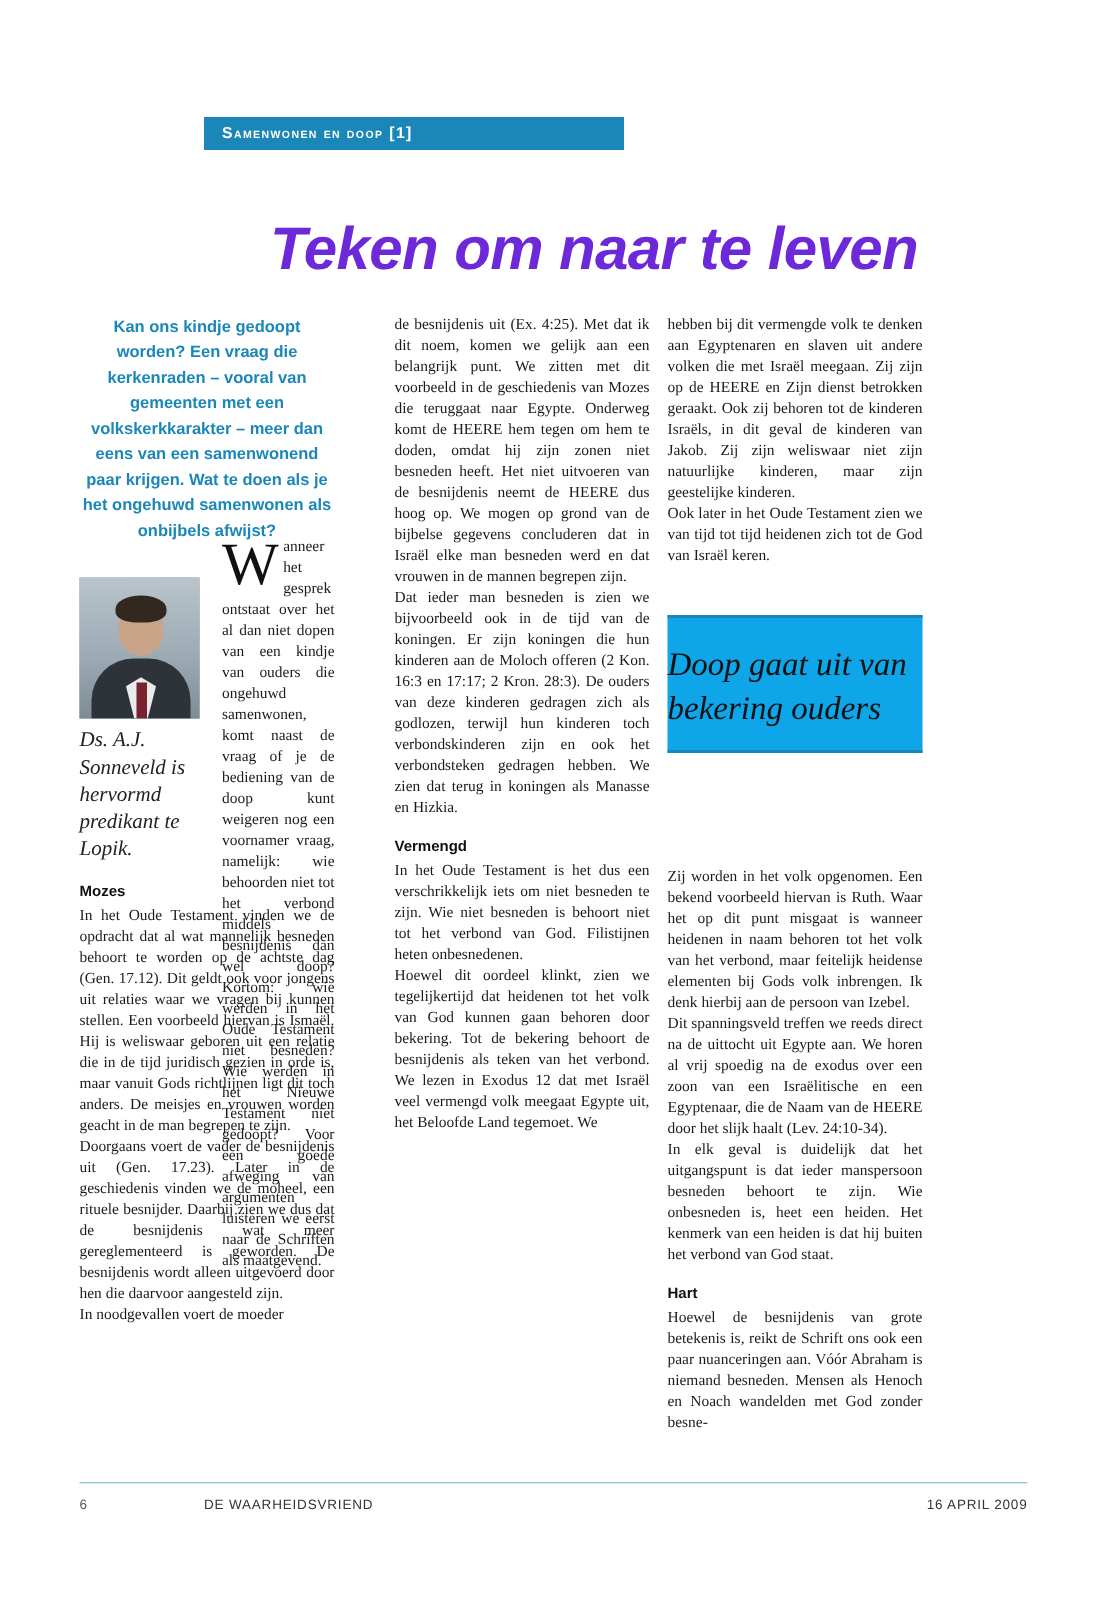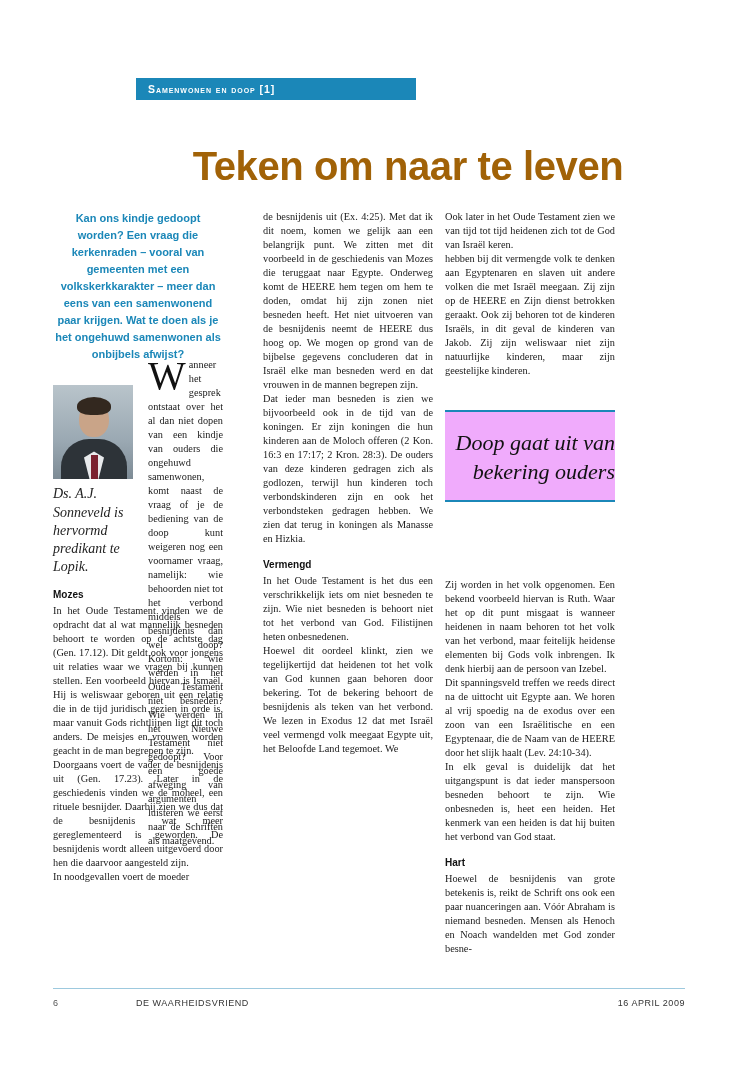--- a/index.html
+++ b/index.html
@@ -43,30 +43,31 @@
     font-variant: small-caps;
     text-transform: lowercase;
     padding-left: 12px;
     font-weight: 600;
   }
   .kicker-text::first-letter { text-transform: uppercase; }
 
   
   .headline {
     position: absolute;
-    left: 148px;
+    left: 136px;
     top: 118px;
     width: 520px;
     text-align: center;
     font-family: "Liberation Sans", sans-serif;
     font-weight: bold;
     font-size: 40px;
     line-height: 1.05;
-    color: #a16207;
+    color: #6d28d9;
     letter-spacing: -0.01em;
+    font-style: italic;
   }
 
   
   .col {
     position: absolute;
     top: 210px;
     font-size: 10.3px;
     line-height: 1.36;
     text-align: justify;
   }
@@ -176,23 +177,23 @@
     color: #111;
     text-align: left;
   }
 
   
   .pullquote {
     position: absolute;
     left: 445px;
     top: 410px;
     width: 170px;
-    text-align: right;
+    text-align: left;
     z-index: 5;
-    background: #f0abfc;
+    background: #0ea5e9;
   }
   .pq-rule {
     height: 2px;
     background: #1b87b8;
     width: 100%;
     margin-bottom: 16px;
   }
   .pq-rule.bottom { margin-bottom: 0; margin-top: 14px; }
   .pq-text {
     font-family: "Liberation Serif", serif;
@@ -261,22 +262,22 @@
   <div class="col col2">
     <p>de besnijdenis uit (Ex. 4:25). Met dat ik dit noem, komen we gelijk aan een belangrijk punt. We zitten met dit voorbeeld in de geschiedenis van Mozes die teruggaat naar Egypte. Onderweg komt de HEERE hem tegen om hem te doden, omdat hij zijn zonen niet besneden heeft. Het niet uitvoeren van de besnijdenis neemt de HEERE dus hoog op. We mogen op grond van de bijbelse gegevens concluderen dat in Israël elke man besneden werd en dat vrouwen in de mannen begrepen zijn.</p>
     <p>Dat ieder man besneden is zien we bijvoorbeeld ook in de tijd van de koningen. Er zijn koningen die hun kinderen aan de Moloch offeren (2 Kon. 16:3 en 17:17; 2 Kron. 28:3). De ouders van deze kinderen gedragen zich als godlozen, terwijl hun kinderen toch verbondskinderen zijn en ook het verbondsteken gedragen hebben. We zien dat terug in koningen als Manasse en Hizkia.</p>
 
     <div class="subhead">Vermengd</div>
     <p>In het Oude Testament is het dus een verschrikkelijk iets om niet besneden te zijn. Wie niet besneden is behoort niet tot het verbond van God. Filistijnen heten onbesnedenen.</p>
     <p>Hoewel dit oordeel klinkt, zien we tegelijkertijd dat heidenen tot het volk van God kunnen gaan behoren door bekering. Tot de bekering behoort de besnijdenis als teken van het verbond. We lezen in Exodus 12 dat met Israël veel vermengd volk meegaat Egypte uit, het Beloofde Land tegemoet. We</p>
   </div>
 
   <div class="col col3">
+    <p>hebben bij dit vermengde volk te denken aan Egyptenaren en slaven uit andere volken die met Israël meegaan. Zij zijn op de HEERE en Zijn dienst betrokken geraakt. Ook zij behoren tot de kinderen Israëls, in dit geval de kinderen van Jakob. Zij zijn weliswaar niet zijn natuurlijke kinderen, maar zijn geestelijke kinderen.</p>
     <p>Ook later in het Oude Testament zien we van tijd tot tijd heidenen zich tot de God van Israël keren.</p>
-    <p>hebben bij dit vermengde volk te denken aan Egyptenaren en slaven uit andere volken die met Israël meegaan. Zij zijn op de HEERE en Zijn dienst betrokken geraakt. Ook zij behoren tot de kinderen Israëls, in dit geval de kinderen van Jakob. Zij zijn weliswaar niet zijn natuurlijke kinderen, maar zijn geestelijke kinderen.</p>
     <div style="height:200px"></div>
     <p>Zij worden in het volk opgenomen. Een bekend voorbeeld hiervan is Ruth. Waar het op dit punt misgaat is wanneer heidenen in naam behoren tot het volk van het verbond, maar feitelijk heidense elementen bij Gods volk inbrengen. Ik denk hierbij aan de persoon van Izebel.</p>
     <p>Dit spanningsveld treffen we reeds direct na de uittocht uit Egypte aan. We horen al vrij spoedig na de exodus over een zoon van een Israëlitische en een Egyptenaar, die de Naam van de HEERE door het slijk haalt (Lev. 24:10-34).</p>
     <p>In elk geval is duidelijk dat het uitgangspunt is dat ieder manspersoon besneden behoort te zijn. Wie onbesneden is, heet een heiden. Het kenmerk van een heiden is dat hij buiten het verbond van God staat.</p>
 
     <div class="subhead">Hart</div>
     <p>Hoewel de besnijdenis van grote betekenis is, reikt de Schrift ons ook een paar nuanceringen aan. Vóór Abraham is niemand besneden. Mensen als Henoch en Noach wandelden met God zonder besne-</p>
   </div>
 
   <div class="pullquote">

